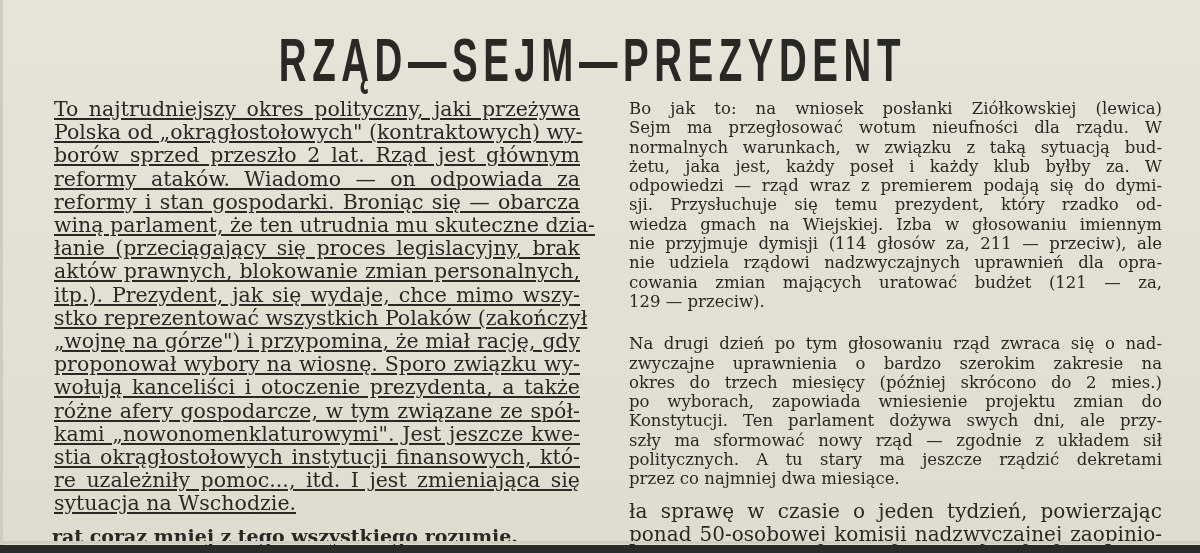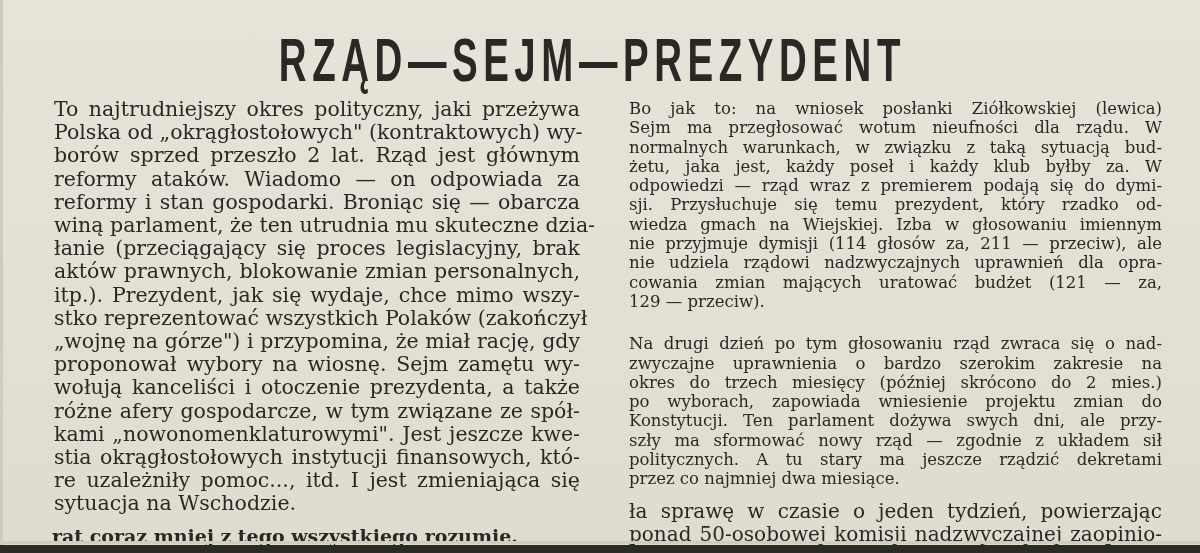--- a/index.html
+++ b/index.html
@@ -22,21 +22,21 @@
       line-height: 64px;
     }
     .col {
       position: absolute; top: 98px;
       font-size: 20px; line-height: 23.2px;
       text-align: justify;
     }
     .col-left { left: 30px; width: 550px; font-size: 20.5px; }
     .col-right { left: 607px; width: 555px; font-size: 16.5px; line-height: 19.3px; top: 99px; }
     .col p { margin: 0; text-indent: 22px; }
-    .col-left p.lead { text-indent: 24px; }
+    .col-left p.lead { text-indent: 24px; text-decoration: underline; }
     .col-left p.bold {
       font-weight: bold; margin-top: 9px; font-size: 19px; line-height: 22px;
     }
     .col-right p.para2 { margin-top: 23px; }
     .col-right p.para3 { margin-top: 11px; font-size: 20px; line-height: 23px; }
     .line { display: block; text-align-last: justify; white-space: nowrap; }
     .line.last { text-align-last: left; }
     .bottom-bar {
       position: absolute; left: 0; top: 545px; width: 1200px; height: 8px;
       background: #2b2a28;
@@ -64,21 +64,21 @@
         <span class="line">Polska od „okrągłostołowych" (kontraktowych) wy-</span>
         <span class="line">borów sprzed przeszło 2 lat. Rząd jest głównym</span>
         <span class="line">reformy ataków. Wiadomo — on odpowiada za</span>
         <span class="line">reformy i stan gospodarki. Broniąc się — obarcza</span>
         <span class="line">winą parlament, że ten utrudnia mu skuteczne dzia-</span>
         <span class="line">łanie (przeciągający się proces legislacyjny, brak</span>
         <span class="line">aktów prawnych, blokowanie zmian personalnych,</span>
         <span class="line">itp.). Prezydent, jak się wydaje, chce mimo wszy-</span>
         <span class="line">stko reprezentować wszystkich Polaków (zakończył</span>
         <span class="line">„wojnę na górze") i przypomina, że miał rację, gdy</span>
-        <span class="line">proponował wybory na wiosnę. Sejm zamętu wy-</span>
+        <span class="line">proponował wybory na wiosnę. Sporo związku wy-</span>
         <span class="line">wołują kanceliści i otoczenie prezydenta, a także</span>
         <span class="line">różne afery gospodarcze, w tym związane ze spół-</span>
         <span class="line">kami „nowonomenklaturowymi". Jest jeszcze kwe-</span>
         <span class="line">stia okrągłostołowych instytucji finansowych, któ-</span>
         <span class="line">re uzależniły pomoc..., itd. I jest zmieniająca się</span>
         <span class="line last">sytuacja na Wschodzie.</span>
       </p>
     <p class="bold" id="lp1">
         <span class="line last">rat coraz mniej z tego wszystkiego rozumie.</span>
       </p>

